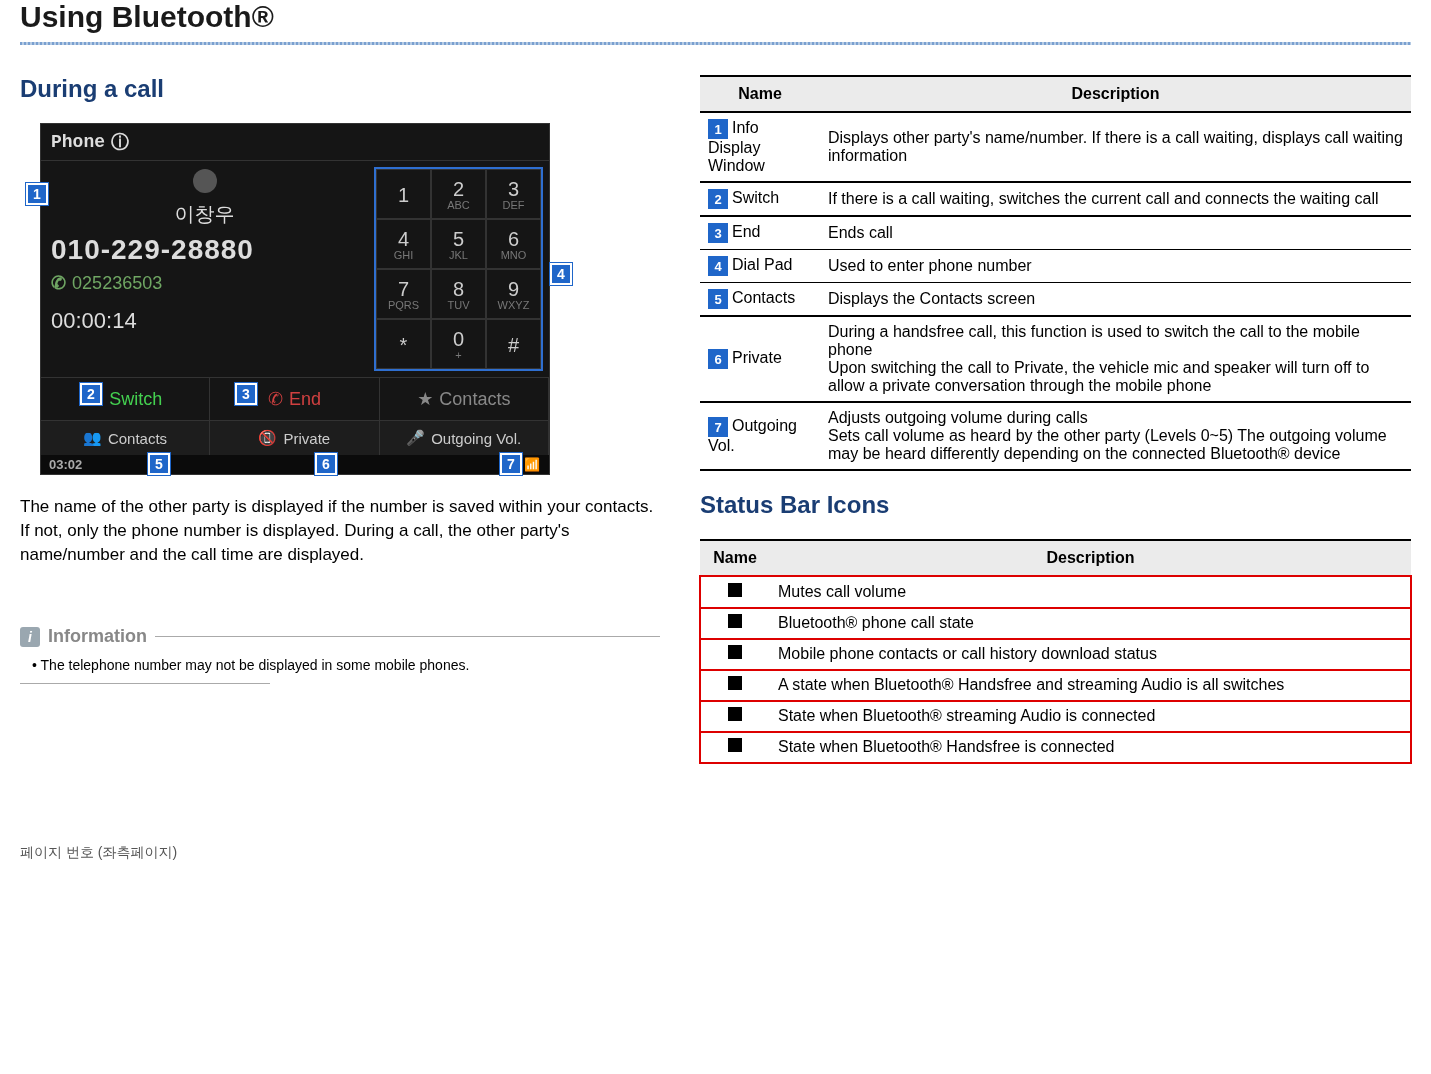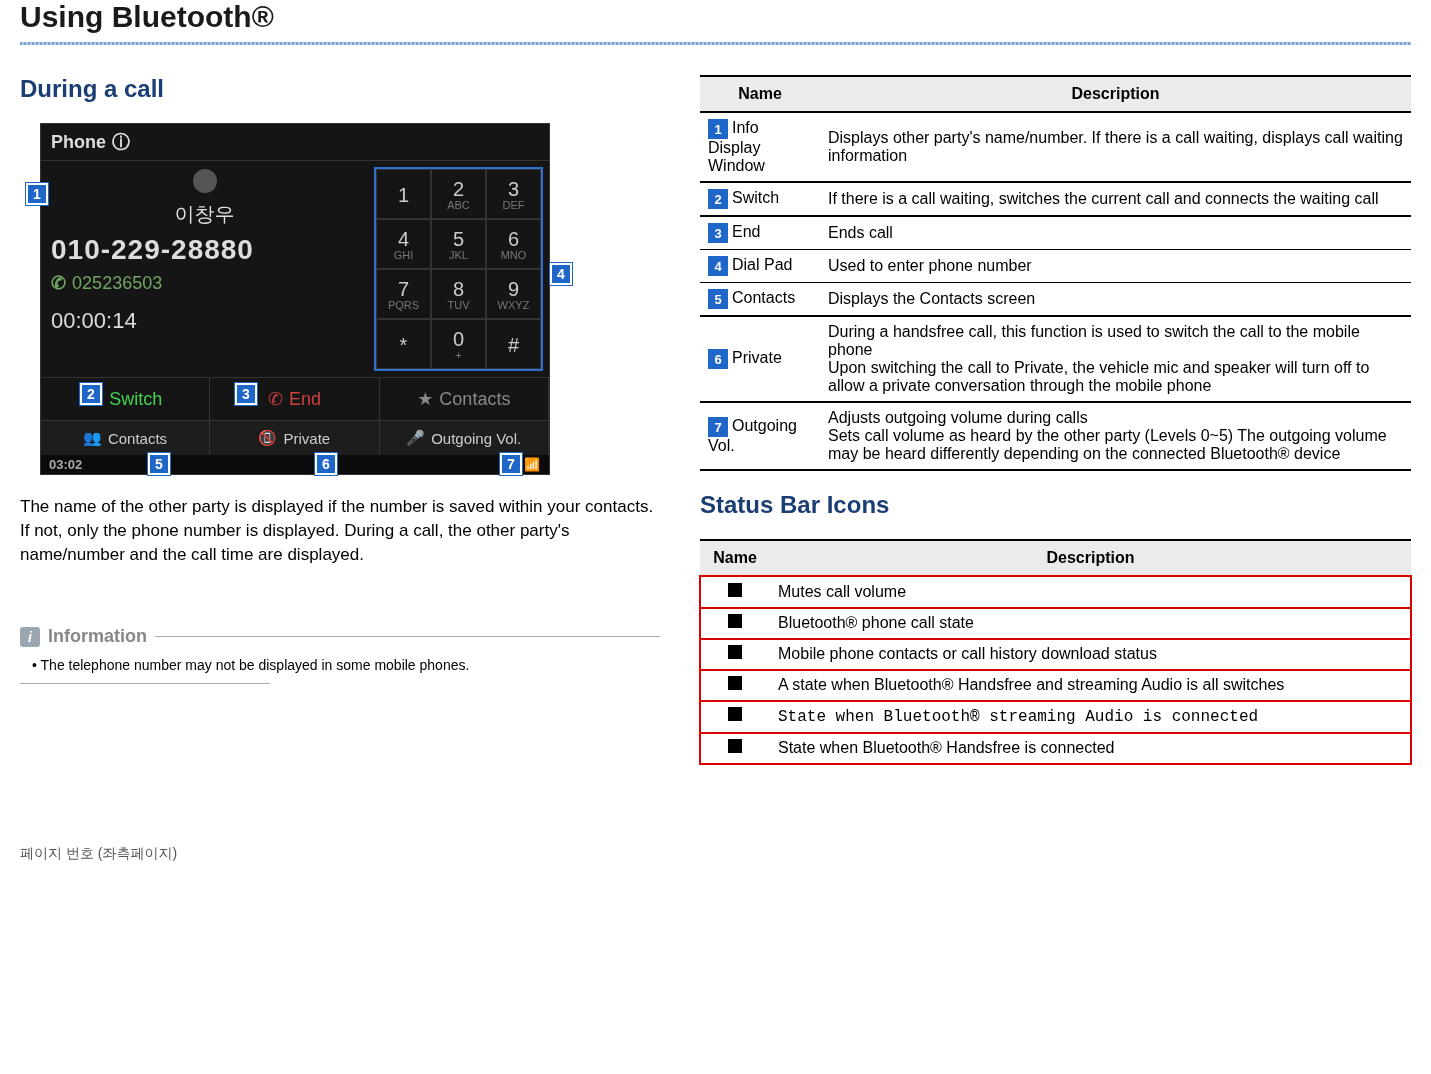--- a/index.html
+++ b/index.html
@@ -38,20 +38,21 @@
   width: 510px;
   background: #151515;
   color: #ddd;
   font-family: Arial, sans-serif;
   border: 1px solid #333;
 }
 .phone-header {
   display:flex; align-items:center;
   padding: 6px 10px; font-size:18px; font-weight:bold;
   border-bottom:1px solid #333;
+  font-family:Liberation Mono, monospace;
 }
 .phone-main { display:flex; }
 .phone-info { flex:1; padding:8px 10px; }
 .contact-row { display:flex; align-items:center; gap:8px; font-size:20px; margin-bottom:6px;flex-direction:column;}
 .person-icon { width:24px; height:24px; border-radius:50%; background:#555; }
 .phone-number { font-size:28px; font-weight:bold; letter-spacing:1px; margin:6px 0;}
 .sub-line { display:flex; align-items:center; gap:6px; font-size:18px; color:#6fa663;}
 .sub-line .gicon{color:#6fa663;font-weight:bold}
 .timer { font-size:22px; margin-top:14px;}
 .keypad {
@@ -313,21 +314,21 @@
           <td>Bluetooth® phone call state</td>
         </tr>
         <tr class="thin" style="outline:2px solid #d00; outline-offset:-1px;">
           <td class="name-cell narrow"><span class="icon-sq"></span></td>
           <td>Mobile phone contacts or call history download status</td>
         </tr>
         <tr class="thin" style="outline:2px solid #d00; outline-offset:-1px;">
           <td class="name-cell narrow"><span class="icon-sq"></span></td>
           <td>A state when Bluetooth® Handsfree and streaming Audio is all switches</td>
         </tr>
-        <tr class="thin" style="outline:2px solid #d00; outline-offset:-1px;font-family:Liberation Mono, monospace;">
+        <tr class="thin" style="outline:2px solid #d00; outline-offset:-1px;">
           <td class="name-cell narrow"><span class="icon-sq"></span></td>
           <td>State when Bluetooth® streaming Audio is connected</td>
         </tr>
         <tr style="outline:2px solid #d00; outline-offset:-1px;">
           <td class="name-cell narrow"><span class="icon-sq"></span></td>
           <td>State when Bluetooth® Handsfree is connected</td>
         </tr>
       </tbody>
     </table>
   </div>

